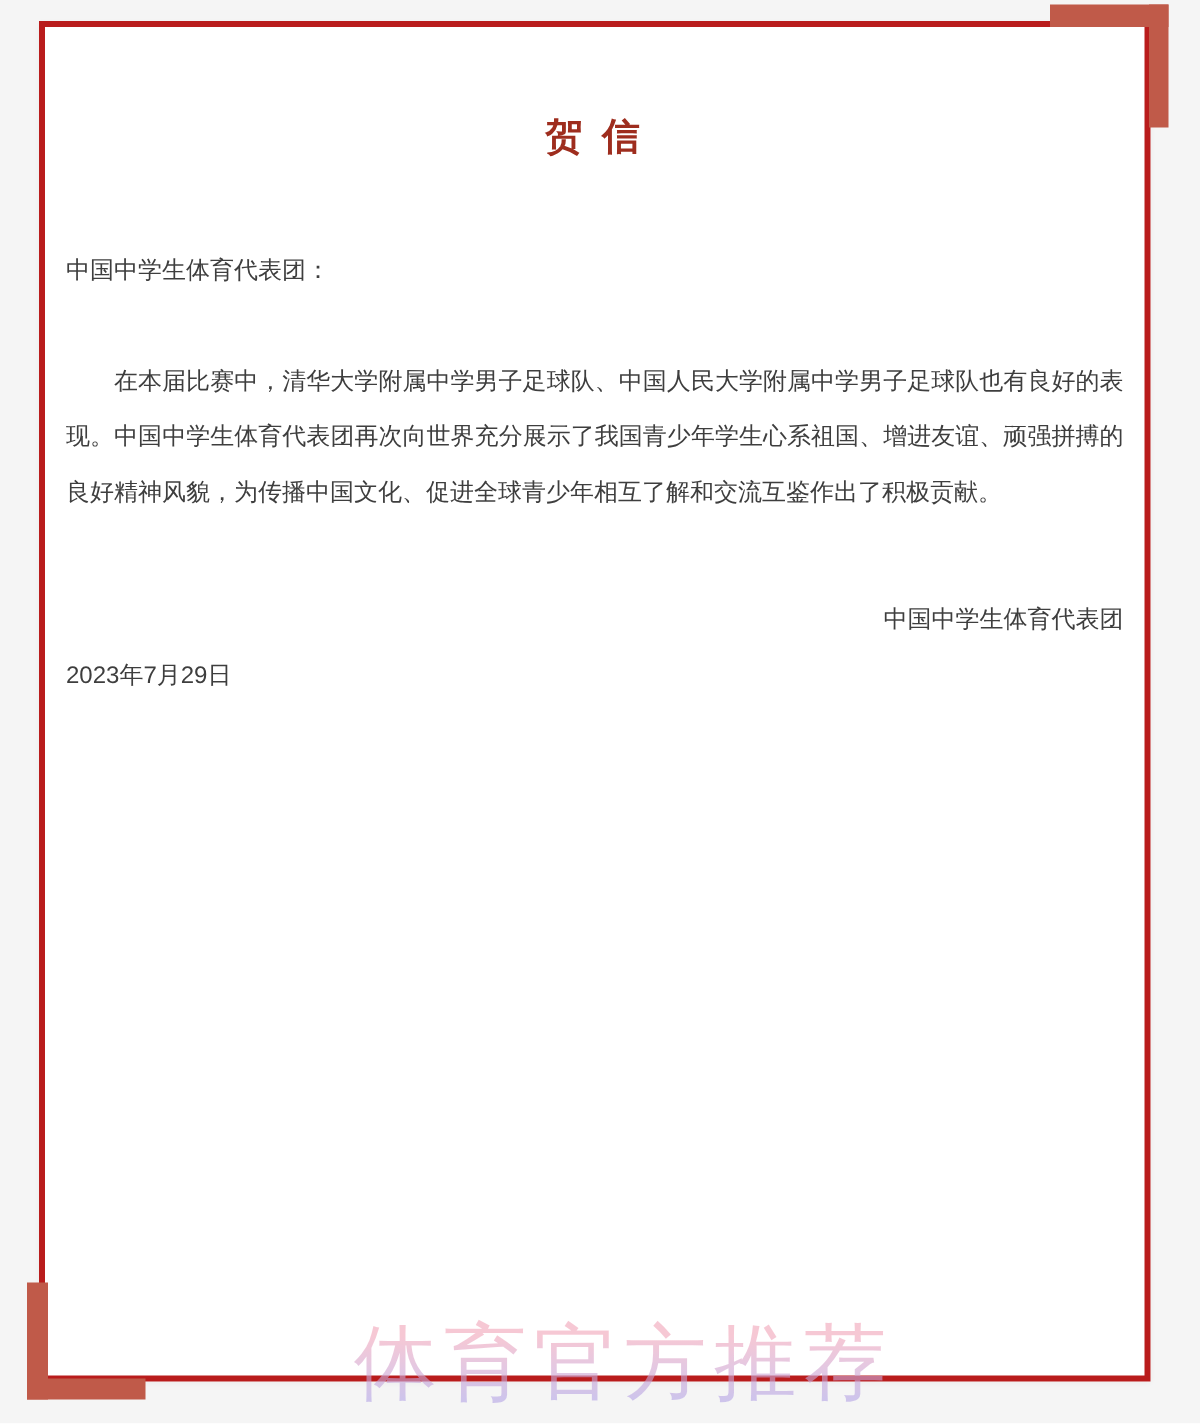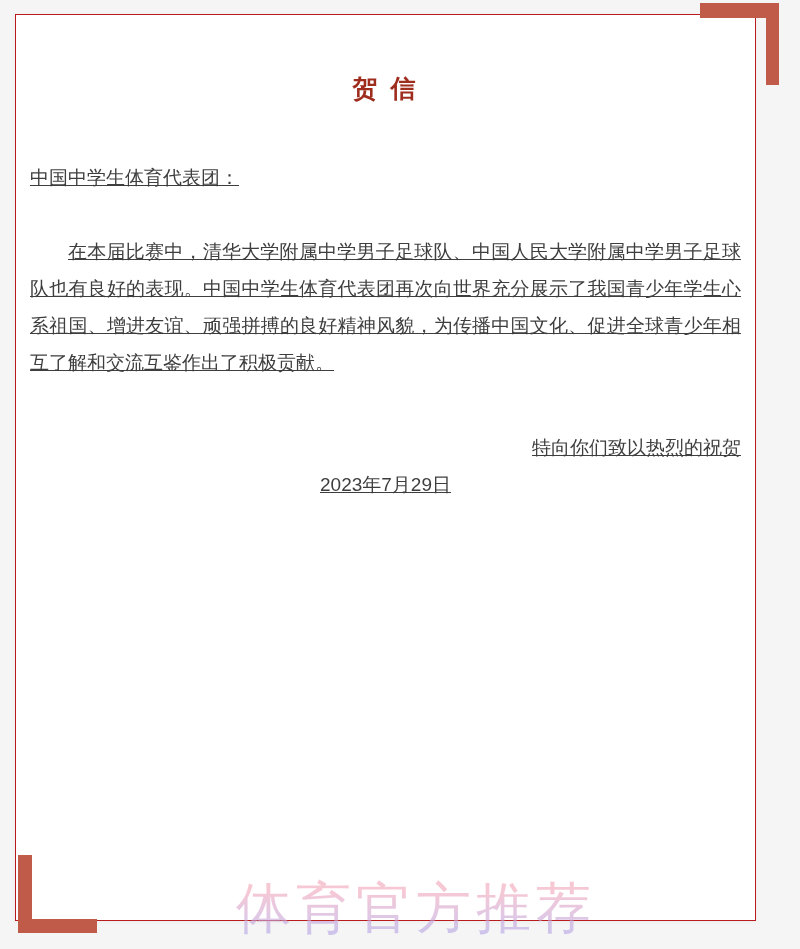--- a/index.html
+++ b/index.html
@@ -11,26 +11,26 @@
     font-family: "Liberation Sans", sans-serif;
   }
   .stage {
     position: relative;
     width: 800px;
     height: 949px;
     background: var(--page_bg, #f5f5f5);
   }
   .letter-card {
     position: absolute;
-    left: 15px;
+    left: 26px;
     top: 14px;
     width: 741px;
     height: 907px;
     background: var(--card_bg, #ffffff);
-    border: 1px solid #b91c1c;
+    border: 4px solid #b91c1c;
     box-shadow: 0 1px 4px rgba(0,0,0,0.04);
     box-sizing: border-box;
     padding: 56px 14px 0 14px;
   }
   .corner-accent-tr {
     position: absolute;
     left: 700px;
     top: 3px;
     width: 79px;
     height: 82px;
@@ -51,40 +51,39 @@
   .letter-title {
     margin: 0 0 54px 0;
     font-size: 25px;
     line-height: 34px;
     font-weight: bold;
     letter-spacing: 3px;
     text-align: center;
     color: var(--title, #9e2d1e);
   }
   .letter-body {
-    font-size: 19px;
+    font-size: 16px;
     line-height: 37px;
     color: var(--text, #3e3e3e);
     text-align: justify;
-    text-decoration: underline;
   }
   .salutation {
     margin: 0;
   }
   .body-para {
     margin: 37px 0 0 0;
     text-indent: 2em;
   }
   .signature {
     margin: 48px 0 0 0;
     text-align: right;
   }
   .letter-date {
     margin: 0;
-    text-align: center;
+    text-align: left;
   }
   .watermark {
     position: absolute;
     left: 236px;
     top: 872px;
     z-index: 5;
     font-family: "Liberation Serif", serif;
     font-size: 55px;
     letter-spacing: 5px;
     white-space: nowrap;
@@ -107,21 +106,21 @@
     <h1 class="letter-title">贺 信</h1>
 
     <div class="letter-body">
 
       <p class="salutation">中国中学生体育代表团：</p>
 
 
       <p class="body-para">在本届比赛中，清华大学附属中学男子足球队、中国人民大学附属中学男子足球队也有良好的表现。中国中学生体育代表团再次向世界充分展示了我国青少年学生心系祖国、增进友谊、顽强拼搏的良好精神风貌，为传播中国文化、促进全球青少年相互了解和交流互鉴作出了积极贡献。</p>
 
 
-      <p class="signature">特向你们致以热烈的祝贺</p>
+      <p class="signature">中国中学生体育代表团</p>
 
       <p class="letter-date">2023年7月29日</p>
 
     </div>
   </div>
 
   <div class="corner-accent-tr"></div>
   <div class="corner-accent-bl"></div>
 
   <div class="watermark">体育官方推荐</div>

